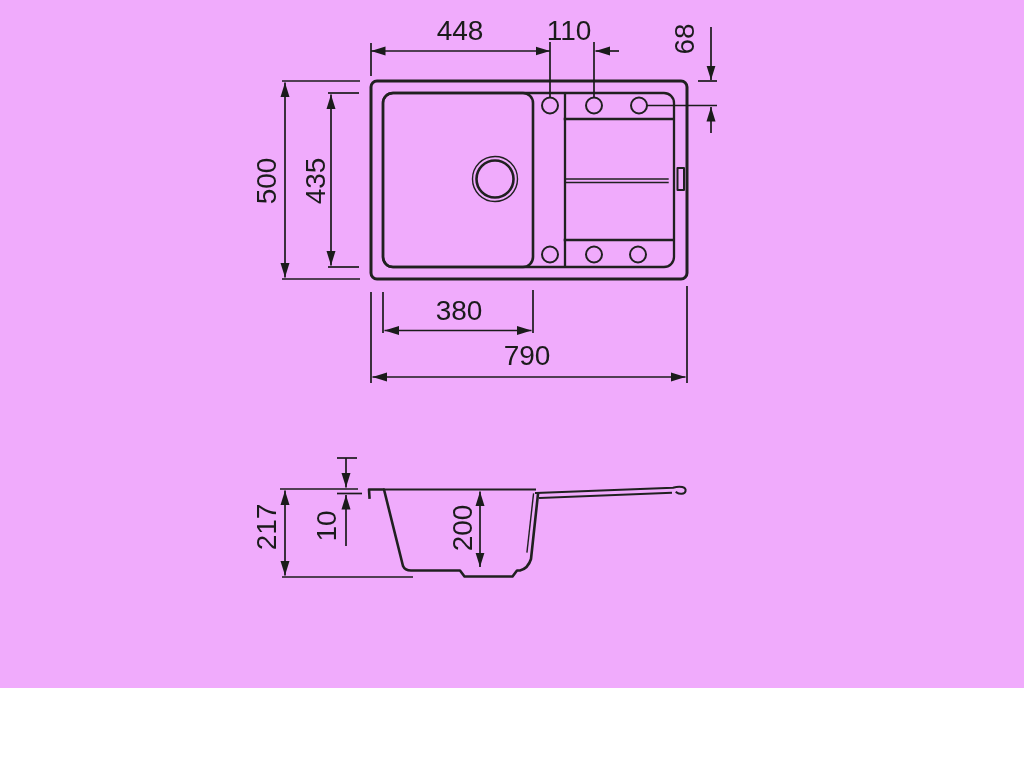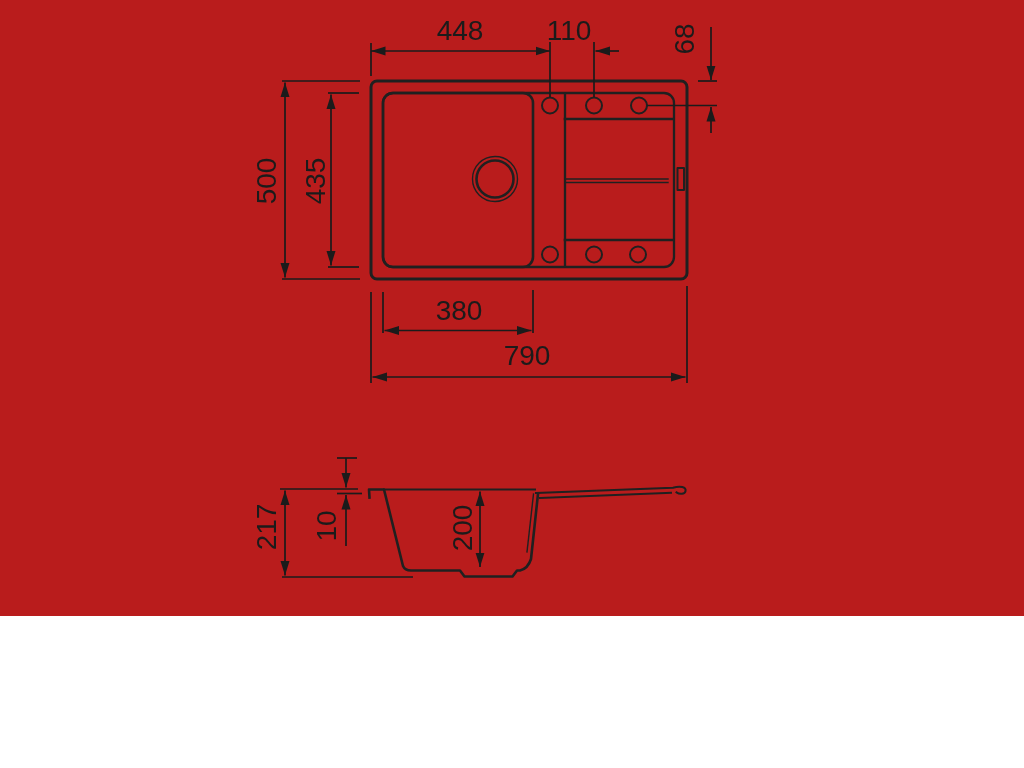--- a/index.html
+++ b/index.html
@@ -1,16 +1,16 @@
 <!DOCTYPE html>
 <html><head>
 <meta charset="utf-8">
 <style>
   html,body{margin:0;padding:0;background:#ffffff;}
-  .page{width:1024px;height:616px;background:#b91c1c;position:relative;overflow:hidden;}
+  .page{width:1024px;height:688px;background:#f0abfc;position:relative;overflow:hidden;}
   svg{display:block;}
   .draw{stroke:#202020;fill:none;stroke-linecap:square;stroke-linejoin:round;}
   .w3{stroke-width:3px;}
   .w26{stroke-width:2.6px;}
   .w24{stroke-width:2.3px;}
   .w2{stroke-width:2px;}
   .w14{stroke-width:1.4px;}
   .dim{stroke:#1b1b1b;stroke-width:1.7px;fill:none;stroke-linecap:butt;}
   .dim-label{font-family:"Liberation Sans","DejaVu Sans",sans-serif;font-size:28px;fill:#1b1b1b;}
   .arrfill{fill:#1b1b1b;}

